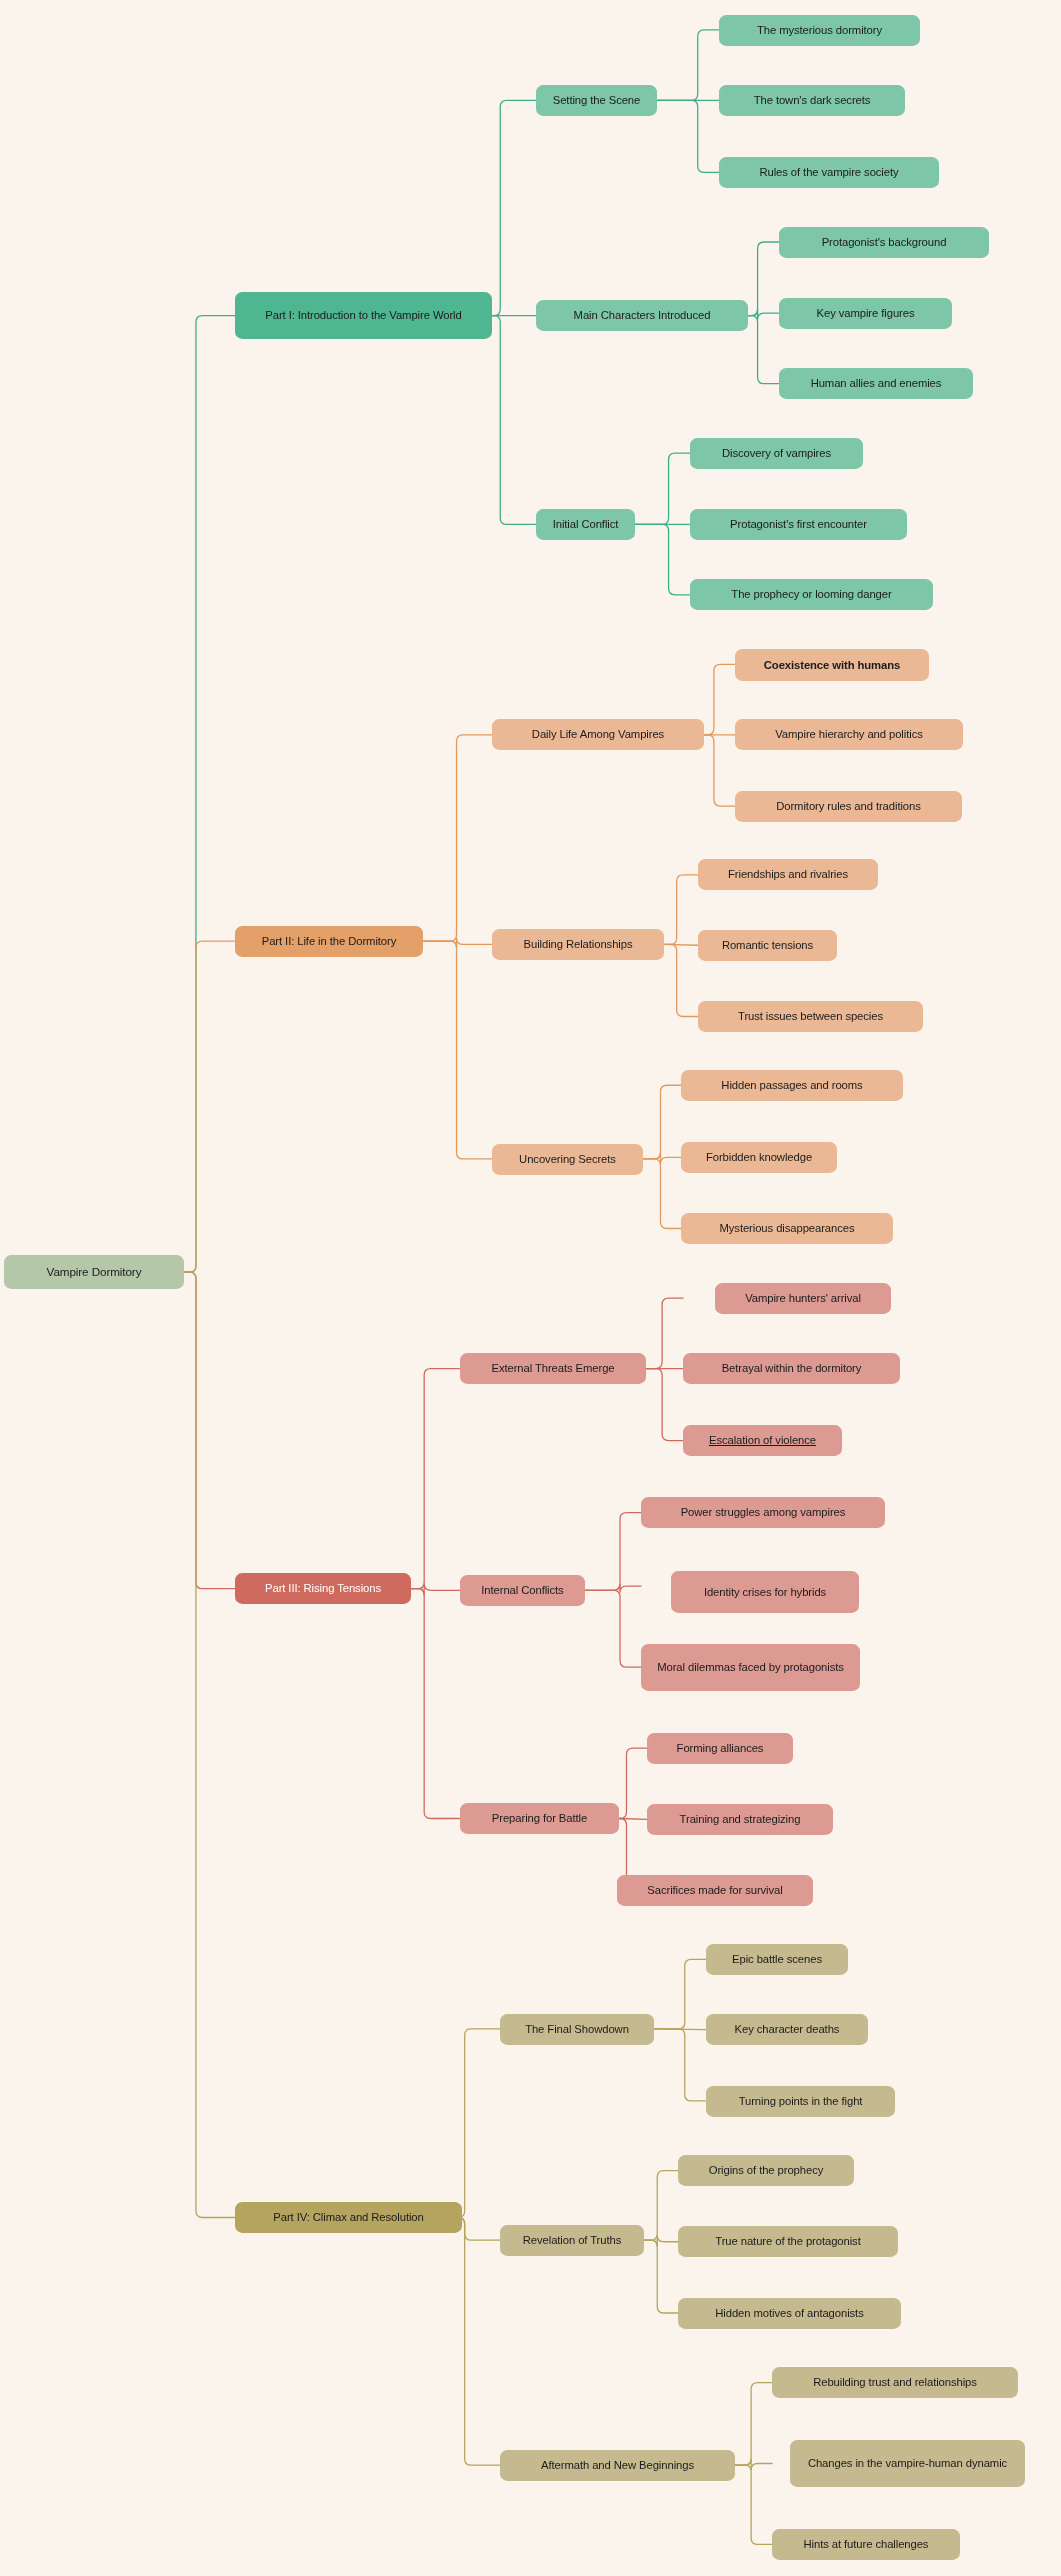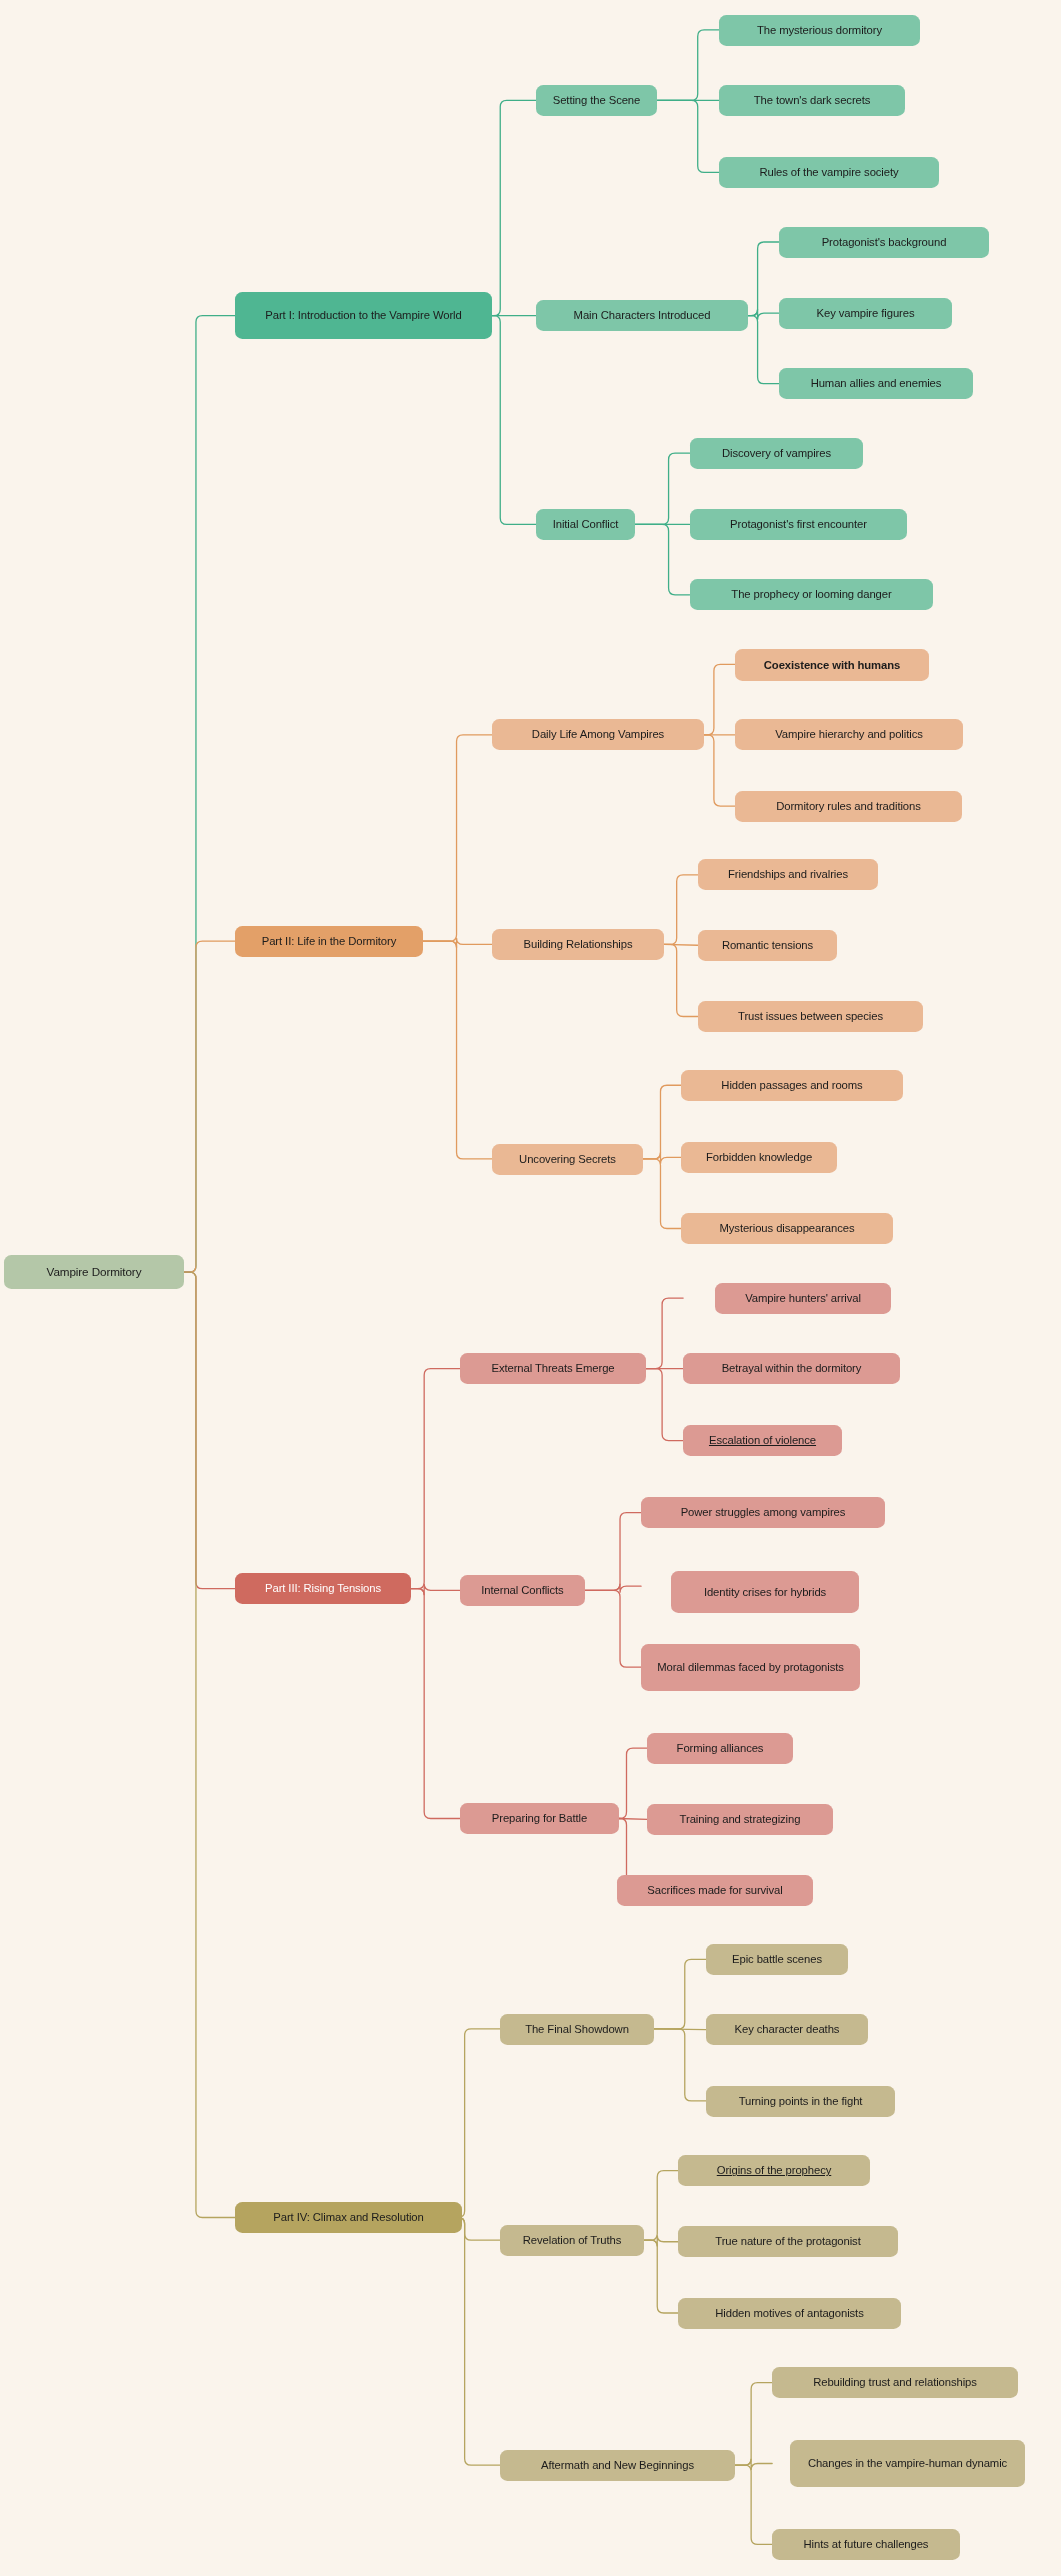--- a/index.html
+++ b/index.html
@@ -217,21 +217,21 @@
       </div>
       <div class="node " style="left: 706px; top: 2014px; width: 162px; height: 31px; background: rgb(197, 185, 143);">
         <span>Key character deaths</span>
       </div>
       <div class="node " style="left: 706px; top: 2086px; width: 189px; height: 31px; background: rgb(197, 185, 143);">
         <span>Turning points in the fight</span>
       </div>
       <div class="node " style="left: 500px; top: 2225px; width: 144px; height: 31px; background: rgb(197, 185, 143);">
         <span>Revelation of Truths</span>
       </div>
-      <div class="node " style="left: 678px; top: 2155px; width: 192px; height: 31px; background: rgb(197, 185, 143); text-decoration: underline;">
+      <div class="node " style="left: 678px; top: 2155px; width: 176px; height: 31px; background: rgb(197, 185, 143);">
         <span>Origins of the prophecy</span>
       </div>
       <div class="node " style="left: 678px; top: 2226px; width: 220px; height: 31px; background: rgb(197, 185, 143);">
         <span>True nature of the protagonist</span>
       </div>
       <div class="node " style="left: 678px; top: 2298px; width: 223px; height: 31px; background: rgb(197, 185, 143);">
         <span>Hidden motives of antagonists</span>
       </div>
       <div class="node " style="left: 500px; top: 2450px; width: 235px; height: 31px; background: rgb(197, 185, 143);">
         <span>Aftermath and New Beginnings</span>

